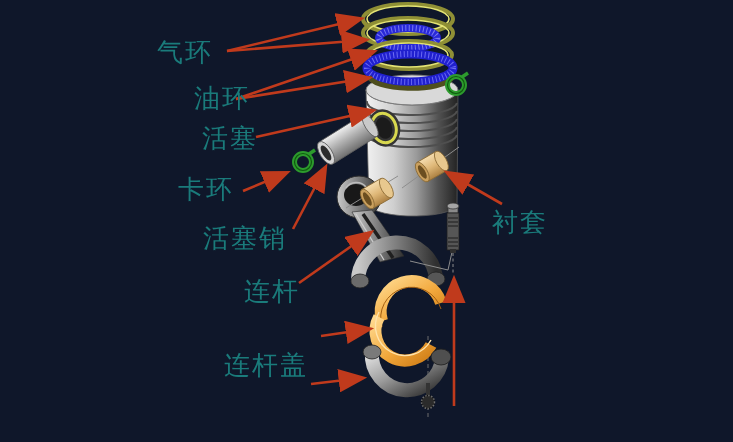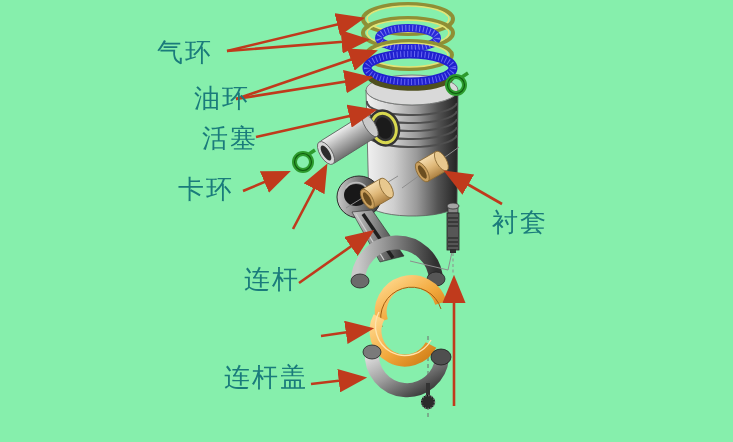--- a/index.html
+++ b/index.html
@@ -1,17 +1,17 @@
 <!DOCTYPE html>
 <html><head>
 <meta charset="utf-8">
 <style>
   html,body{margin:0;padding:0;background:#ffffff;}
   #stage{
-    position:relative;width:733px;height:442px;background:#86efac;overflow:hidden;
+    position:relative;width:733px;height:442px;background:#0f172a;overflow:hidden;
     font-family:"DejaVu Sans","Liberation Sans",sans-serif;
   }
   #art{position:absolute;left:0;top:0;}
   .lbl{
     position:absolute;color:#1a7b7b;font-size:26px;line-height:1.05;
     letter-spacing:2px;white-space:nowrap;
     font-family:"DejaVu Serif","Liberation Serif",serif;
   }
 </style>
 </head>
@@ -189,16 +189,17 @@
       <line x1="311" y1="384" x2="362" y2="378" marker-end="url(#ah)"></line>
       <line x1="502" y1="204" x2="448" y2="173" marker-end="url(#ah)"></line>
       <line x1="454" y1="406" x2="454" y2="280" marker-end="url(#ah)"></line>
     </g>
   </svg>
 
   <div class="lbl" style="left:157px;top:39px">气环</div>
   <div class="lbl" style="left:194px;top:85px">油环</div>
   <div class="lbl" style="left:178px;top:176px">卡环</div>
   <div class="lbl" style="left:202px;top:125px">活塞</div>
-  <div class="lbl" style="left:244px;top:266px">连杆</div>
-  <div class="lbl" style="left:224px;top:364px">连杆盖</div>
+  <div class="lbl" style="left:203px;top:225px">活塞销</div>
+  <div class="lbl" style="left:244px;top:278px">连杆</div>
+  <div class="lbl" style="left:224px;top:352px">连杆盖</div>
   <div class="lbl" style="left:492px;top:209px">衬套</div>
 </div>
 
 </body></html>

